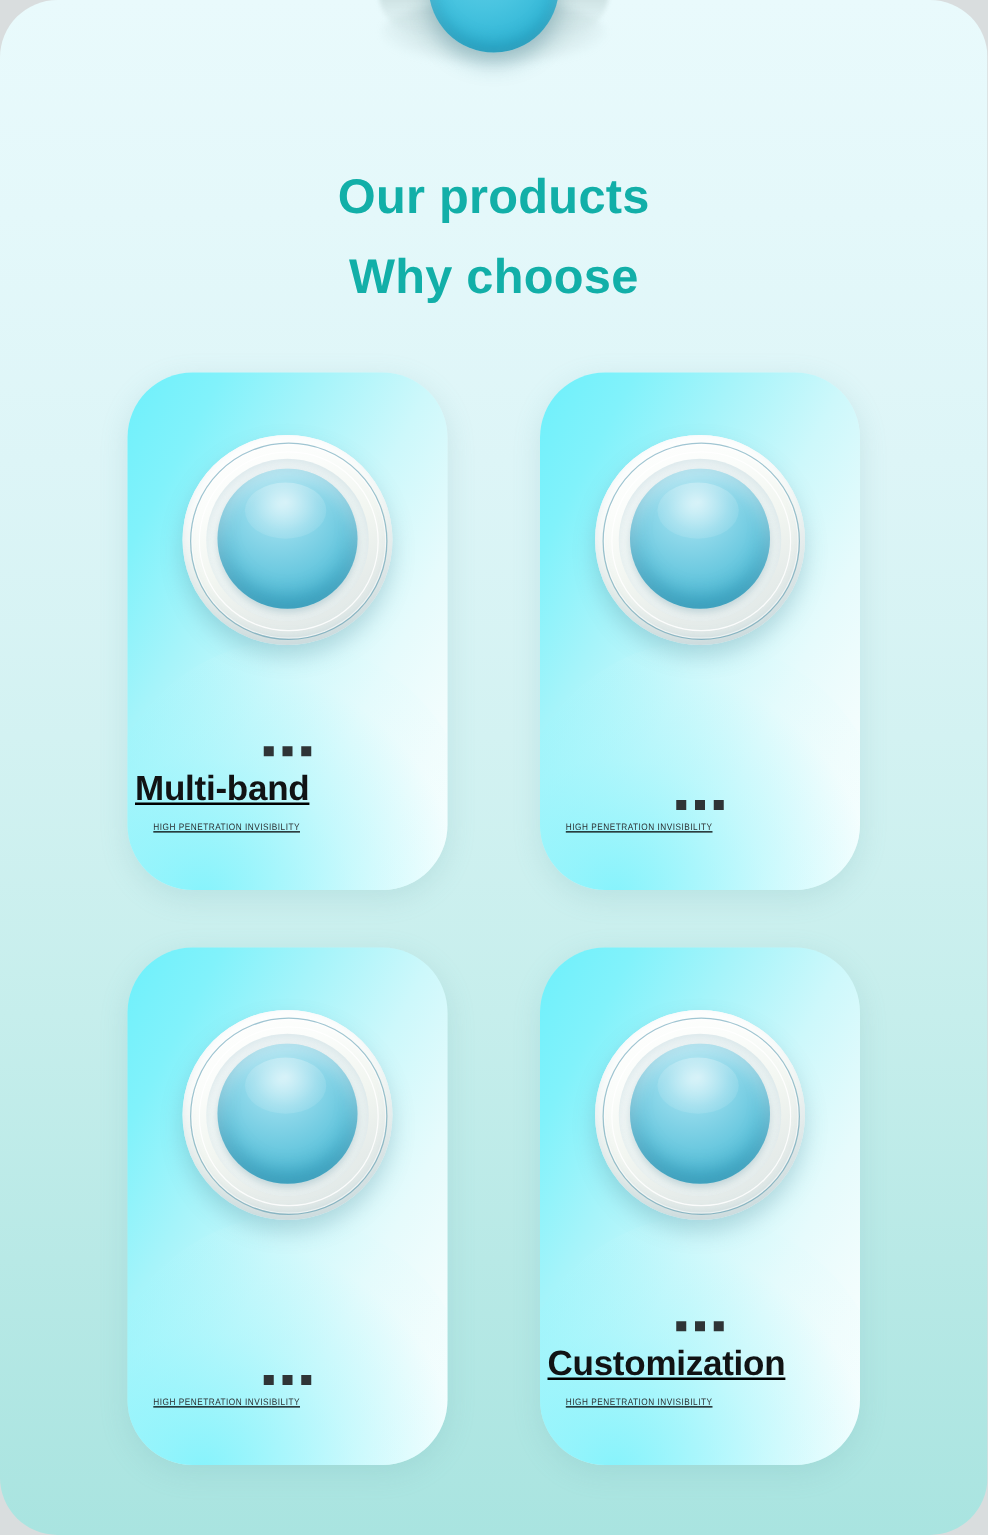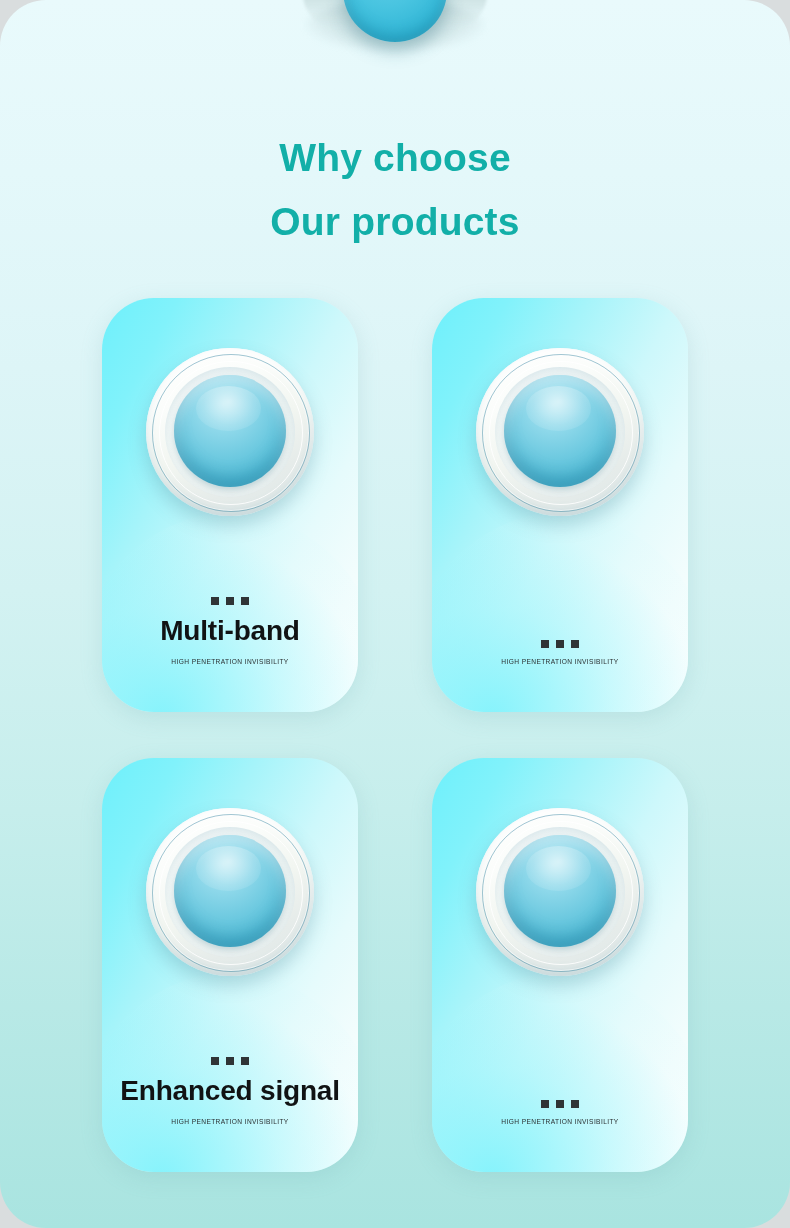--- a/index.html
+++ b/index.html
@@ -235,22 +235,23 @@
     border-radius: 50%;
     background: radial-gradient(ellipse at 50% 35%, rgba(255,255,255,0.55) 0%, rgba(255,255,255,0.18) 55%, rgba(255,255,255,0) 100%);
   }
 
   
   .card-text {
     position: absolute;
     left: 0;
     right: 0;
     bottom: 46px;
-    text-align: center;
+    text-align: left;
     padding: 0 6px;
+    text-decoration: underline;
   }
 
   .dots {
     display: flex;
     justify-content: center;
     gap: 7px;
     margin-bottom: 9px;
   }
 
   .dot {
@@ -290,22 +291,22 @@
       <div class="topbutton-chevrons">
         <svg viewBox="0 0 56 50" width="56" height="50" aria-hidden="true">
           <polyline points="8,2 28,22 48,2" fill="none" stroke="#ffffff" stroke-width="6" stroke-linecap="round" stroke-linejoin="round"></polyline>
           <polyline points="8,20 28,40 48,20" fill="none" stroke="#ffffff" stroke-width="6" stroke-linecap="round" stroke-linejoin="round"></polyline>
         </svg>
       </div>
     </div>
   </div>
 
   <div class="heading">
+    <div class="heading-line" style="color:#12AFA8">Our products</div>
     <div class="heading-line" style="color:#12AFA8">Why choose</div>
-    <div class="heading-line" style="color:#12AFA8">Our products</div>
   </div>
 
   <div class="grid">
 
     <div class="row row-1">
 
       <div class="card">
         <div class="card-glow"></div>
         <div class="device">
           <div class="device-ring-outer"></div>
@@ -362,21 +363,20 @@
           <div class="device-dome">
               <div class="device-dome-gloss"></div>
             </div>
         </div>
         <div class="card-text">
           <div class="dots">
             <span class="dot"></span>
               <span class="dot"></span>
               <span class="dot"></span>
           </div>
-          <div class="card-title">Enhanced signal</div>
           <div class="card-caption">HIGH PENETRATION INVISIBILITY</div>
         </div>
       </div>
 
       <div class="card">
         <div class="card-glow"></div>
         <div class="device">
           <div class="device-ring-outer"></div>
           <div class="device-ring-line"></div>
           <div class="device-ring-line2"></div>
@@ -384,20 +384,21 @@
           <div class="device-dome">
               <div class="device-dome-gloss"></div>
             </div>
         </div>
         <div class="card-text">
           <div class="dots">
             <span class="dot"></span>
               <span class="dot"></span>
               <span class="dot"></span>
           </div>
+          <div class="card-title">Customization</div>
           <div class="card-caption">HIGH PENETRATION INVISIBILITY</div>
         </div>
       </div>
 
     </div>
 
   </div>
 
 </div>
 

